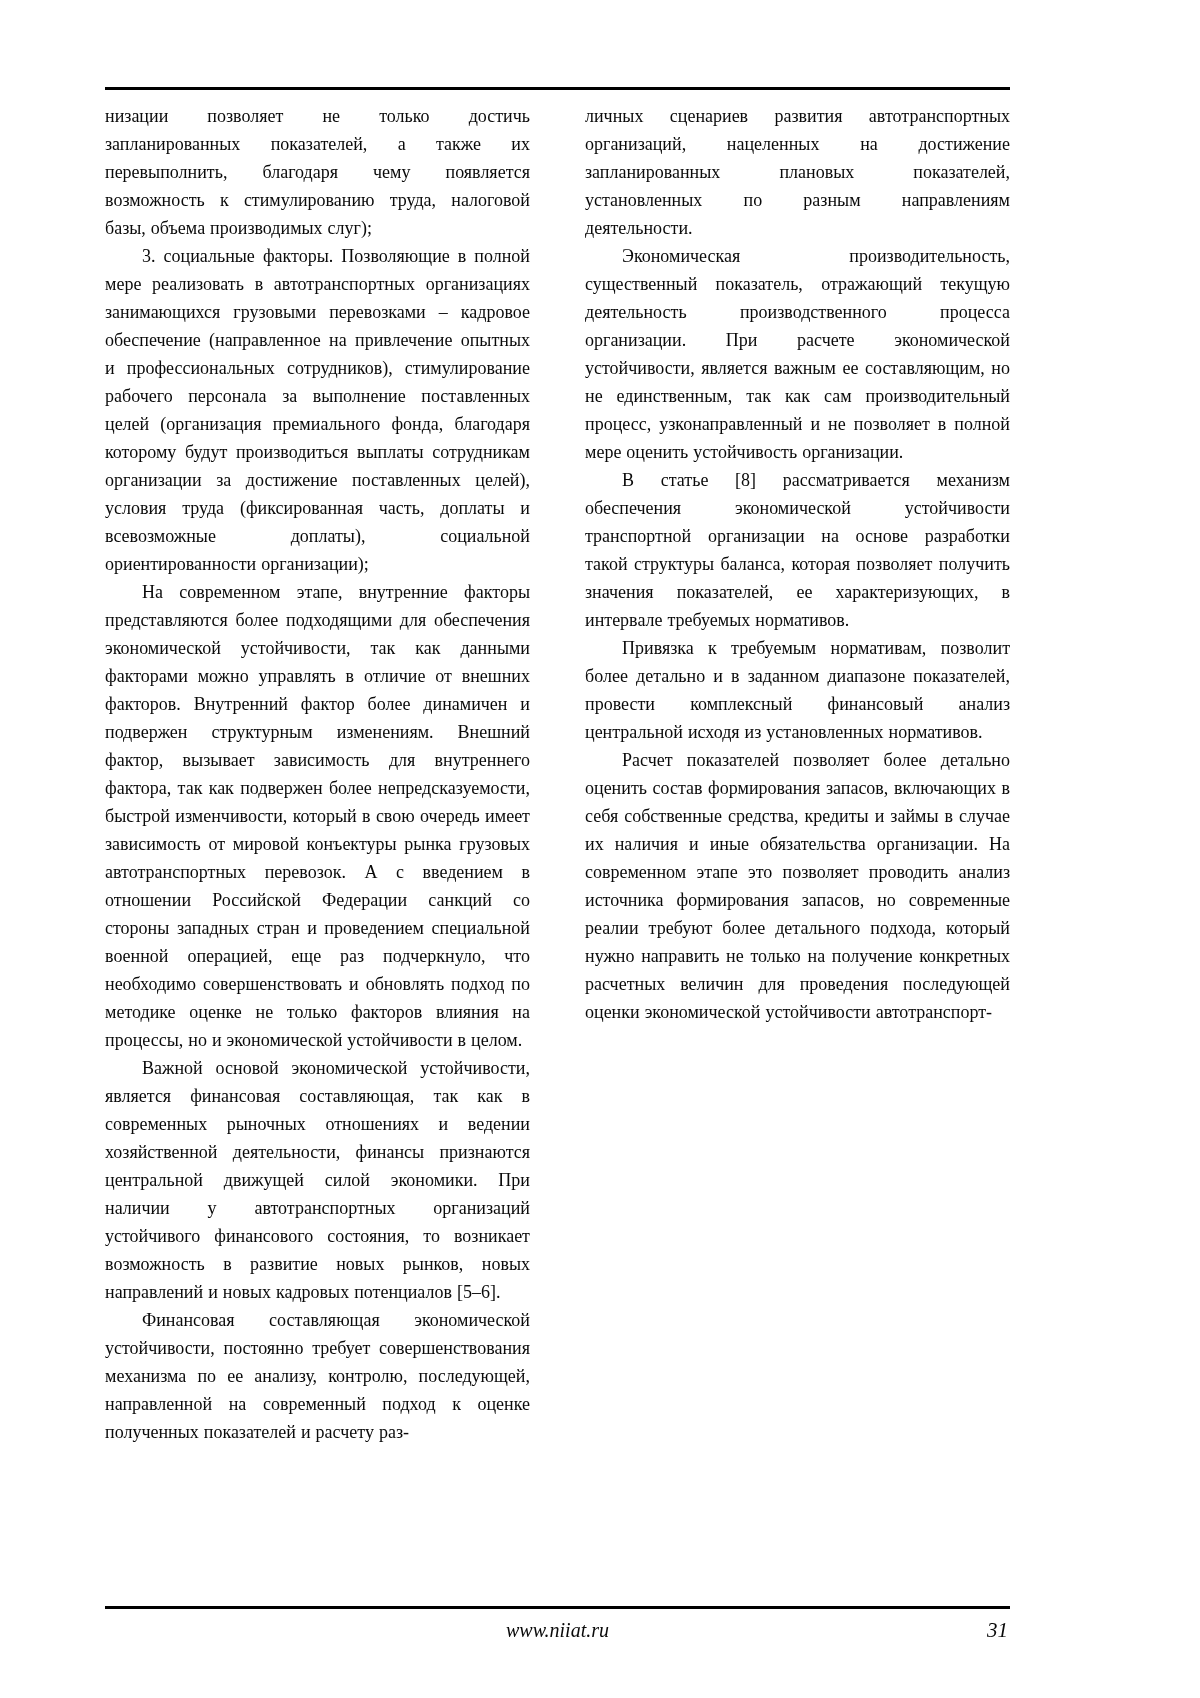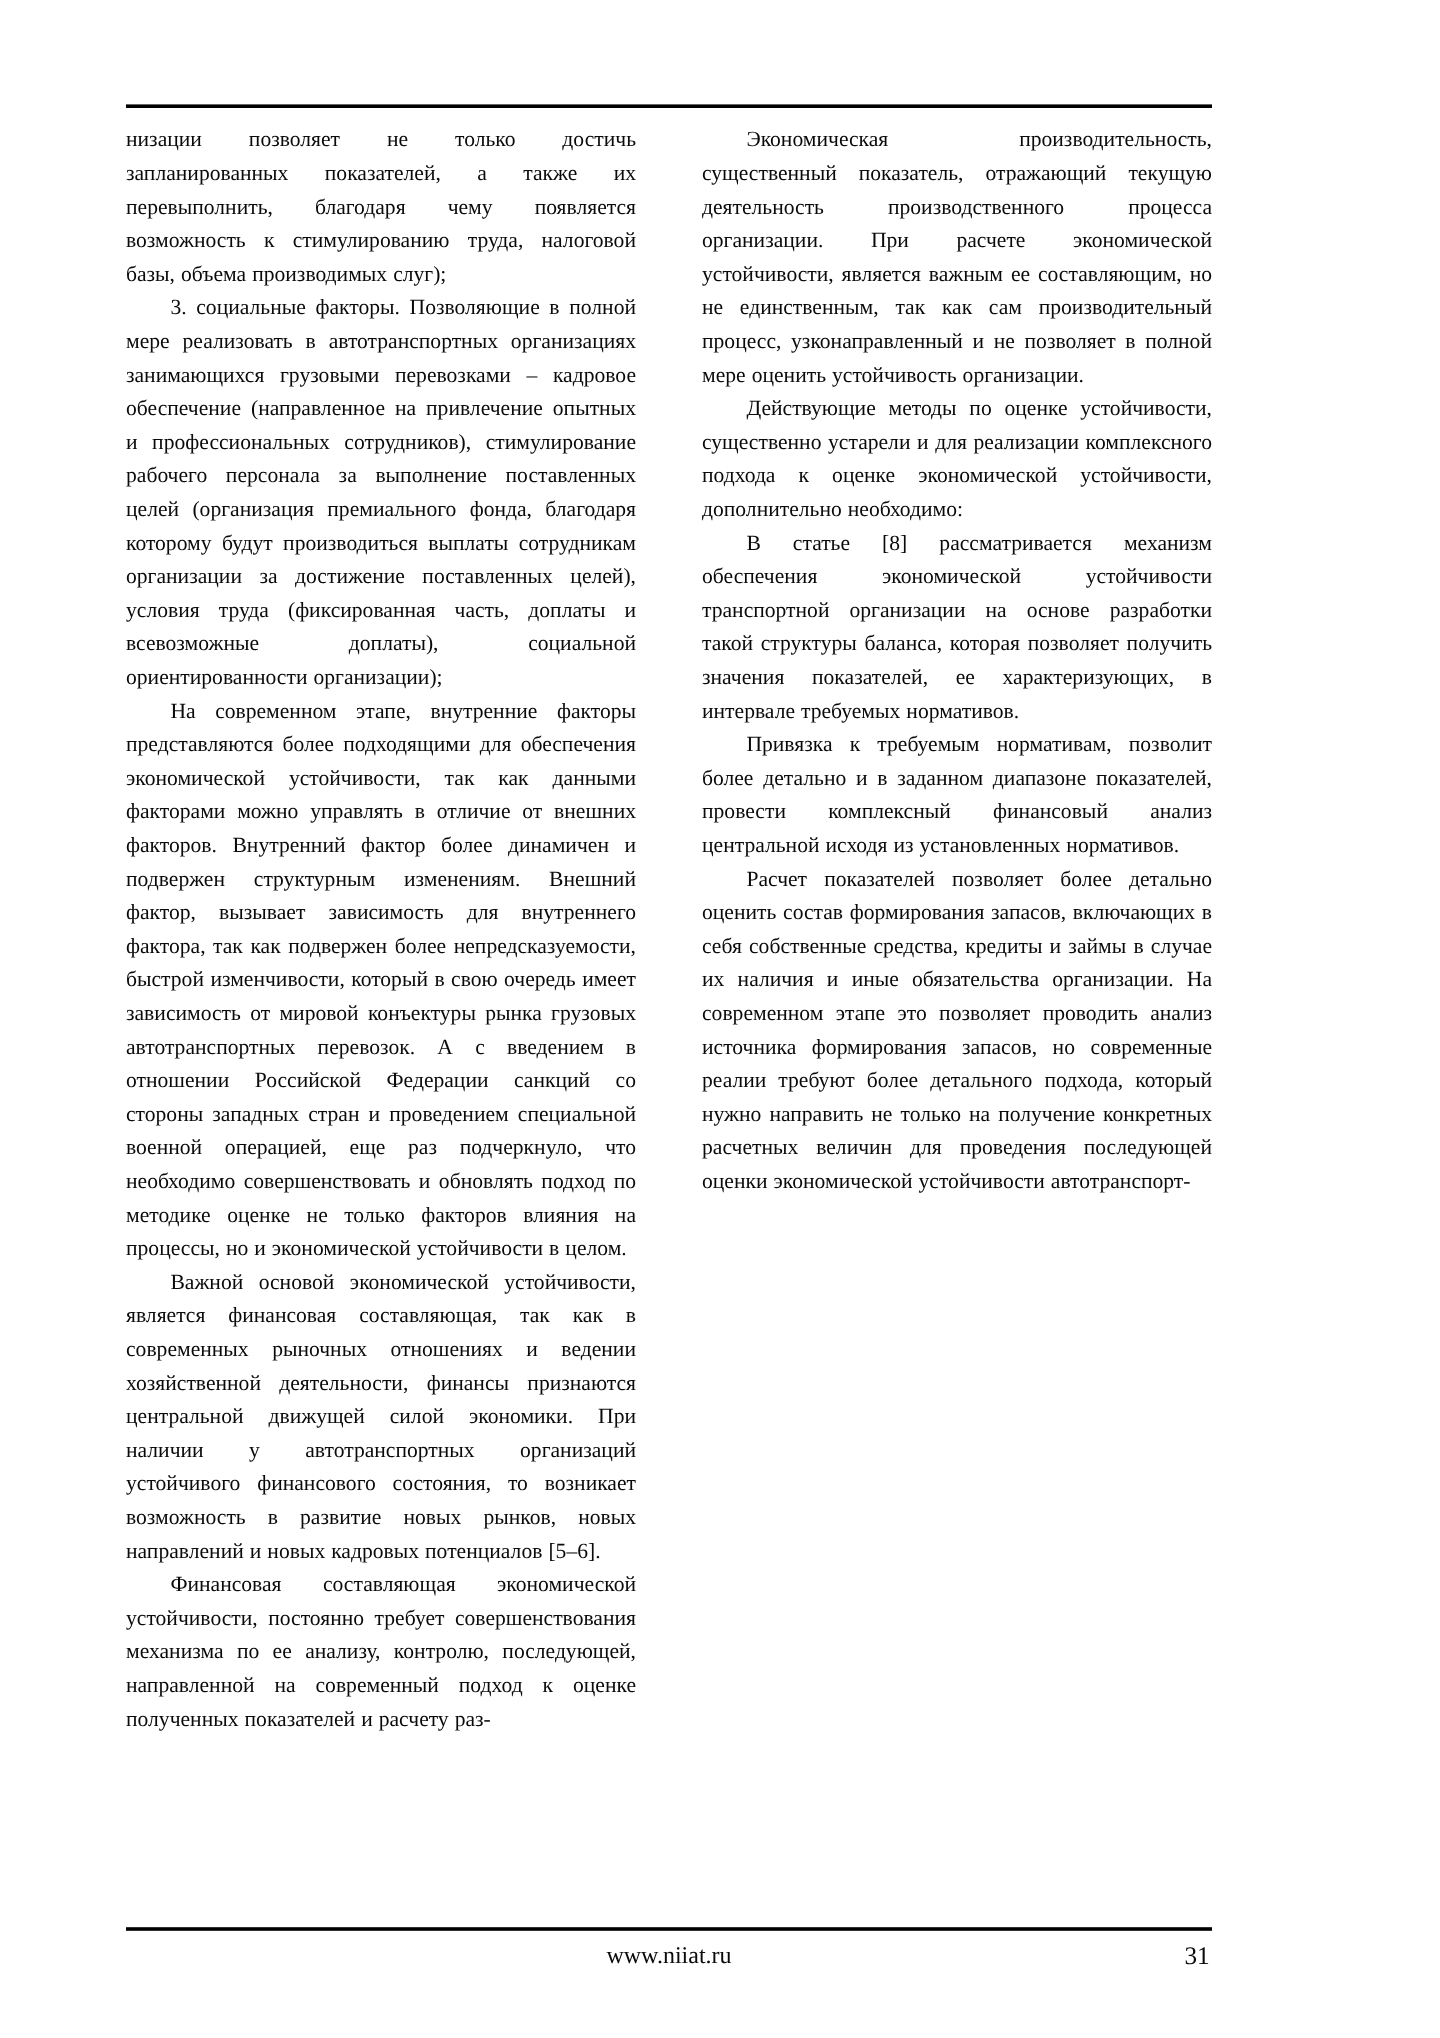--- a/index.html
+++ b/index.html
@@ -53,20 +53,21 @@
   }
   .footer {
     position: absolute;
     left: 105px;
     top: 1614px;
     width: 905px;
     height: 34px;
     text-align: center;
     font-size: 20px;
     line-height: 32px;
+    font-style: italic;
   }
   .page-number {
     position: absolute;
     right: 2px;
     top: 0;
     font-size: 21px;
     line-height: 32px;
   }
 </style>
 </head>
@@ -80,22 +81,22 @@
 
     <div class="column">
       <p class="para cont">низации позволяет не только достичь запланированных показателей, а также их перевыполнить, благодаря чему появляется возможность к стимулированию труда, налоговой базы, объема производимых слуг);</p>
       <p class="para">3. социальные факторы. Позволяющие в полной мере реализовать в автотранспортных организациях занимающихся грузовыми перевозками – кадровое обеспечение (направленное на привлечение опытных и профессиональных сотрудников), стимулирование рабочего персонала за выполнение поставленных целей (организация премиального фонда, благодаря которому будут производиться выплаты сотрудникам организации за достижение поставленных целей), условия труда (фиксированная часть, доплаты и всевозможные доплаты), социальной ориентированности организации);</p>
       <p class="para">На современном этапе, внутренние факторы представляются более подходящими для обеспечения экономической устойчивости, так как данными факторами можно управлять в отличие от внешних факторов. Внутренний фактор более динамичен и подвержен структурным изменениям. Внешний фактор, вызывает зависимость для внутреннего фактора, так как подвержен более непредсказуемости, быстрой изменчивости, который в свою очередь имеет зависимость от мировой конъектуры рынка грузовых автотранспортных перевозок. А с введением в отношении Российской Федерации санкций со стороны западных стран и проведением специальной военной операцией, еще раз подчеркнуло, что необходимо совершенствовать и обновлять подход по методике оценке не только факторов влияния на процессы, но и экономической устойчивости в целом.</p>
       <p class="para">Важной основой экономической устойчивости, является финансовая составляющая, так как в современных рыночных отношениях и ведении хозяйственной деятельности, финансы признаются центральной движущей силой экономики. При наличии у автотранспортных организаций устойчивого финансового состояния, то возникает возможность в развитие новых рынков, новых направлений и новых кадровых потенциалов [5–6].</p>
       <p class="para">Финансовая составляющая экономической устойчивости, постоянно требует совершенствования механизма по ее анализу, контролю, последующей, направленной на современный подход к оценке полученных показателей и расчету раз-</p>
     </div>
 
     <div class="column">
+      <p class="para cont">личных сценариев развития автотранспортных организаций, нацеленных на достижение запланированных плановых показателей, установленных по разным направлениям деятельности.</p>
       <p class="para">Экономическая производительность, существенный показатель, отражающий текущую деятельность производственного процесса организации. При расчете экономической устойчивости, является важным ее составляющим, но не единственным, так как сам производительный процесс, узконаправленный и не позволяет в полной мере оценить устойчивость организации.</p>
-      <p class="para">Действующие методы по оценке устойчивости, существенно устарели и для реализации комплексного подхода к оценке экономической устойчивости, дополнительно необходимо:</p>
 
 
       <p class="para">В статье [8] рассматривается механизм обеспечения экономической устойчивости транспортной организации на основе разработки такой структуры баланса, которая позволяет получить значения показателей, ее характеризующих, в интервале требуемых нормативов.</p>
       <p class="para">Привязка к требуемым нормативам, позволит более детально и в заданном диапазоне показателей, провести комплексный финансовый анализ центральной исходя из установленных нормативов.</p>
       <p class="para">Расчет показателей позволяет более детально оценить состав формирования запасов, включающих в себя собственные средства, кредиты и займы в случае их наличия и иные обязательства организации. На современном этапе это позволяет проводить анализ источника формирования запасов, но современные реалии требуют более детального подхода, который нужно направить не только на получение конкретных расчетных величин для проведения последующей оценки экономической устойчивости автотранспорт-</p>
     </div>
 
   </div>
 
   <div class="rule bottom"></div>

